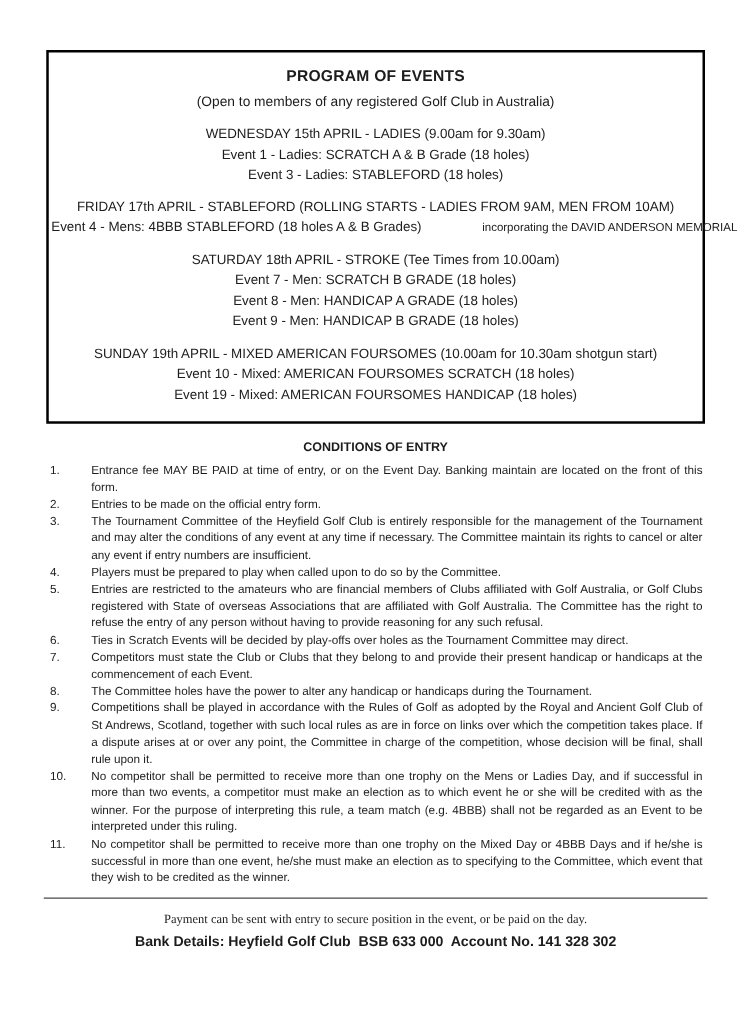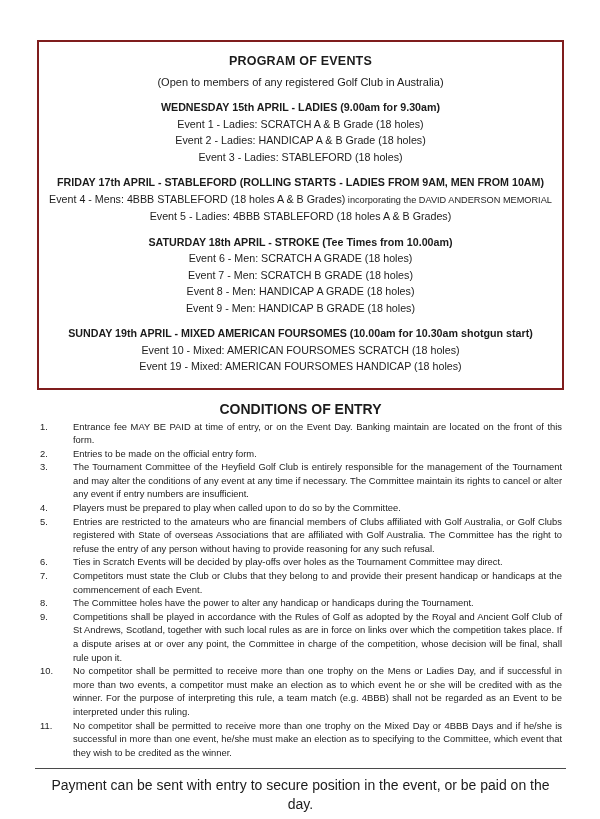--- a/index.html
+++ b/index.html
@@ -12,56 +12,56 @@
   }
   .page {
     width: 600px; height: 819px;
     background: #ffffff;
     padding: 40px 36px 0 37px;
     overflow: hidden;
   }
 
   
   .program-box {
-    border: 2px solid #7f1d1d;
+    border: 2px solid #000000;
     padding: 11px 6px 13px;
     text-align: center;
   }
   .program-title {
     font-size: 12.5px;
     font-weight: bold;
     line-height: 16px;
     letter-spacing: 0.2px;
   }
   .program-subtitle {
     font-size: 11px;
     line-height: 15px;
     margin-top: 6px;
     text-align: center;
   }
   .day-group { margin-top: 9px; }
   .day-heading {
     font-size: 10.7px;
-    font-weight: bold;
+    font-weight: normal;
     line-height: 16.5px;
     white-space: nowrap;
     margin: 0 -4px;
   }
   .event-line {
     font-size: 10.7px;
     line-height: 16.5px;
   }
   .event-line.wide { white-space: nowrap; margin: 0 -4px; }
-  .event-suffix { font-size: 9.2px; }
+  .event-suffix { font-size: 9.2px; padding-left: 46px; }
 
   
   .conditions { margin-top: 13px; }
   .conditions-title {
     text-align: center;
-    font-size: 14px;
+    font-size: 10px;
     font-weight: bold;
     line-height: 13px;
     margin-bottom: 4px;
   }
   .cond-item { display: flex; }
   .cond-num {
     flex: 0 0 36px;
     font-size: 9.4px;
     line-height: 13.6px;
     padding-left: 3px;
@@ -74,53 +74,50 @@
     padding-right: 2px;
   }
 
   
   .divider {
     border: none;
     border-top: 1px solid #4a4a4a;
     margin: 9px -2px 0 -2px;
   }
   .footer { text-align: center; margin-top: 7px; }
-  .footer-payment-line { font-size: 14px; line-height: 19px; }
+  .footer-payment-line { font-size: 10px; line-height: 19px; font-family: Liberation Serif, serif; }
   .footer-bank-line {
     font-size: 11.3px;
     font-weight: bold;
     line-height: 19px;
     white-space: pre-wrap;
   }
 </style>
 </head>
 <body>
 
 <div class="page">
 
   <div class="program-box">
     <div class="program-title">PROGRAM OF EVENTS</div>
     <div class="program-subtitle">(Open to members of any registered Golf Club in Australia)</div>
 
     <div class="day-group">
       <div class="day-heading">WEDNESDAY 15th APRIL - LADIES (9.00am for 9.30am)</div>
       <div class="event-line">Event 1 - Ladies: SCRATCH A &amp; B Grade (18 holes)</div>
-      <div class="event-line">Event 2 - Ladies: HANDICAP A &amp; B Grade (18 holes)</div>
       <div class="event-line">Event 3 - Ladies: STABLEFORD (18 holes)</div>
     </div>
 
     <div class="day-group">
       <div class="day-heading">FRIDAY 17th APRIL - STABLEFORD (ROLLING STARTS - LADIES FROM 9AM, MEN FROM 10AM)</div>
       <div class="event-line wide"><span>Event 4 - Mens: 4BBB STABLEFORD (18 holes A &amp; B Grades)</span><span class="event-suffix"> incorporating the DAVID ANDERSON MEMORIAL</span></div>
-      <div class="event-line">Event 5 - Ladies: 4BBB STABLEFORD (18 holes A &amp; B Grades)</div>
     </div>
 
     <div class="day-group">
       <div class="day-heading">SATURDAY 18th APRIL - STROKE (Tee Times from 10.00am)</div>
-      <div class="event-line">Event 6 - Men: SCRATCH A GRADE (18 holes)</div>
       <div class="event-line">Event 7 - Men: SCRATCH B GRADE (18 holes)</div>
       <div class="event-line">Event 8 - Men: HANDICAP A GRADE (18 holes)</div>
       <div class="event-line">Event 9 - Men: HANDICAP B GRADE (18 holes)</div>
     </div>
 
     <div class="day-group">
       <div class="day-heading">SUNDAY 19th APRIL - MIXED AMERICAN FOURSOMES (10.00am for 10.30am shotgun start)</div>
       <div class="event-line">Event 10 - Mixed: AMERICAN FOURSOMES SCRATCH (18 holes)</div>
       <div class="event-line">Event 19 - Mixed: AMERICAN FOURSOMES HANDICAP (18 holes)</div>
     </div>
@@ -172,15 +169,16 @@
     <div class="cond-item">
       <span class="cond-num">11.</span>
       <div class="cond-text">No competitor shall be permitted to receive more than one trophy on the Mixed Day or 4BBB Days and if he/she is successful in more than one event, he/she must make an election as to specifying to the Committee, which event that they wish to be credited as the winner.</div>
     </div>
   </div>
 
   <hr class="divider">
 
   <div class="footer">
     <div class="footer-payment-line">Payment can be sent with entry to secure position in the event, or be paid on the day.</div>
+    <div class="footer-bank-line">Bank Details: Heyfield Golf Club  BSB 633 000  Account No. 141 328 302</div>
   </div>
 
 </div>
 
 </body></html>

